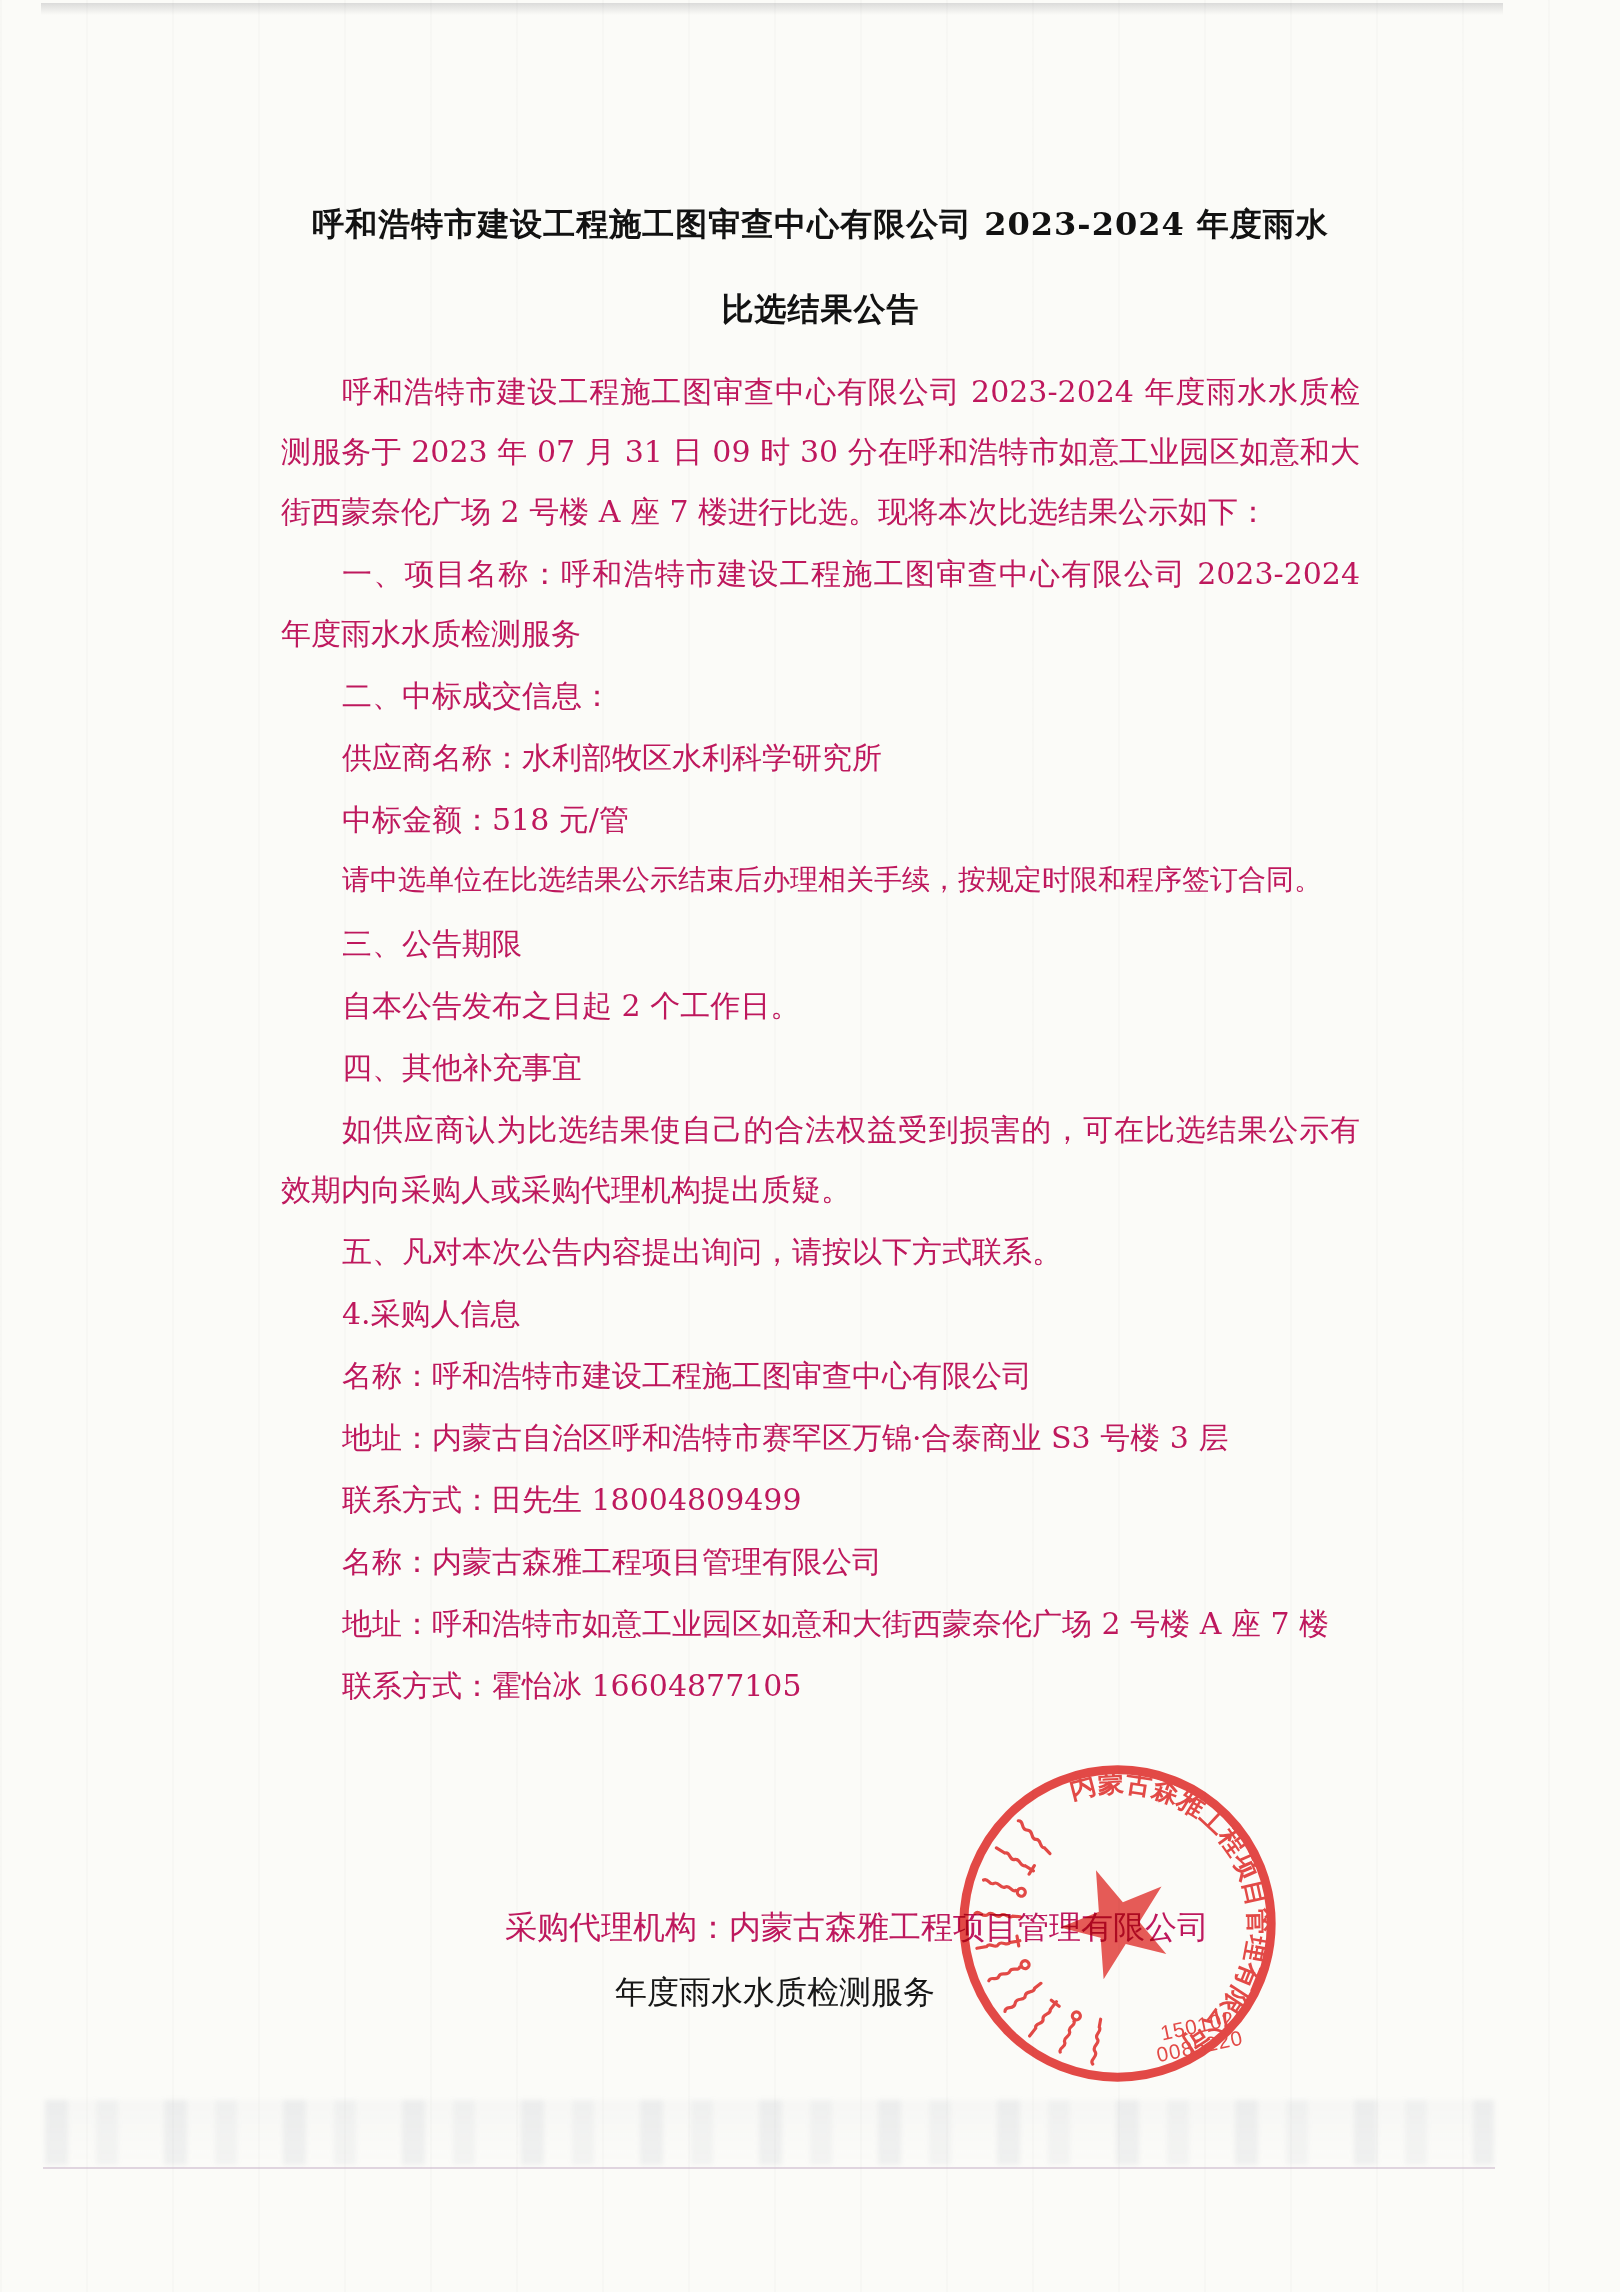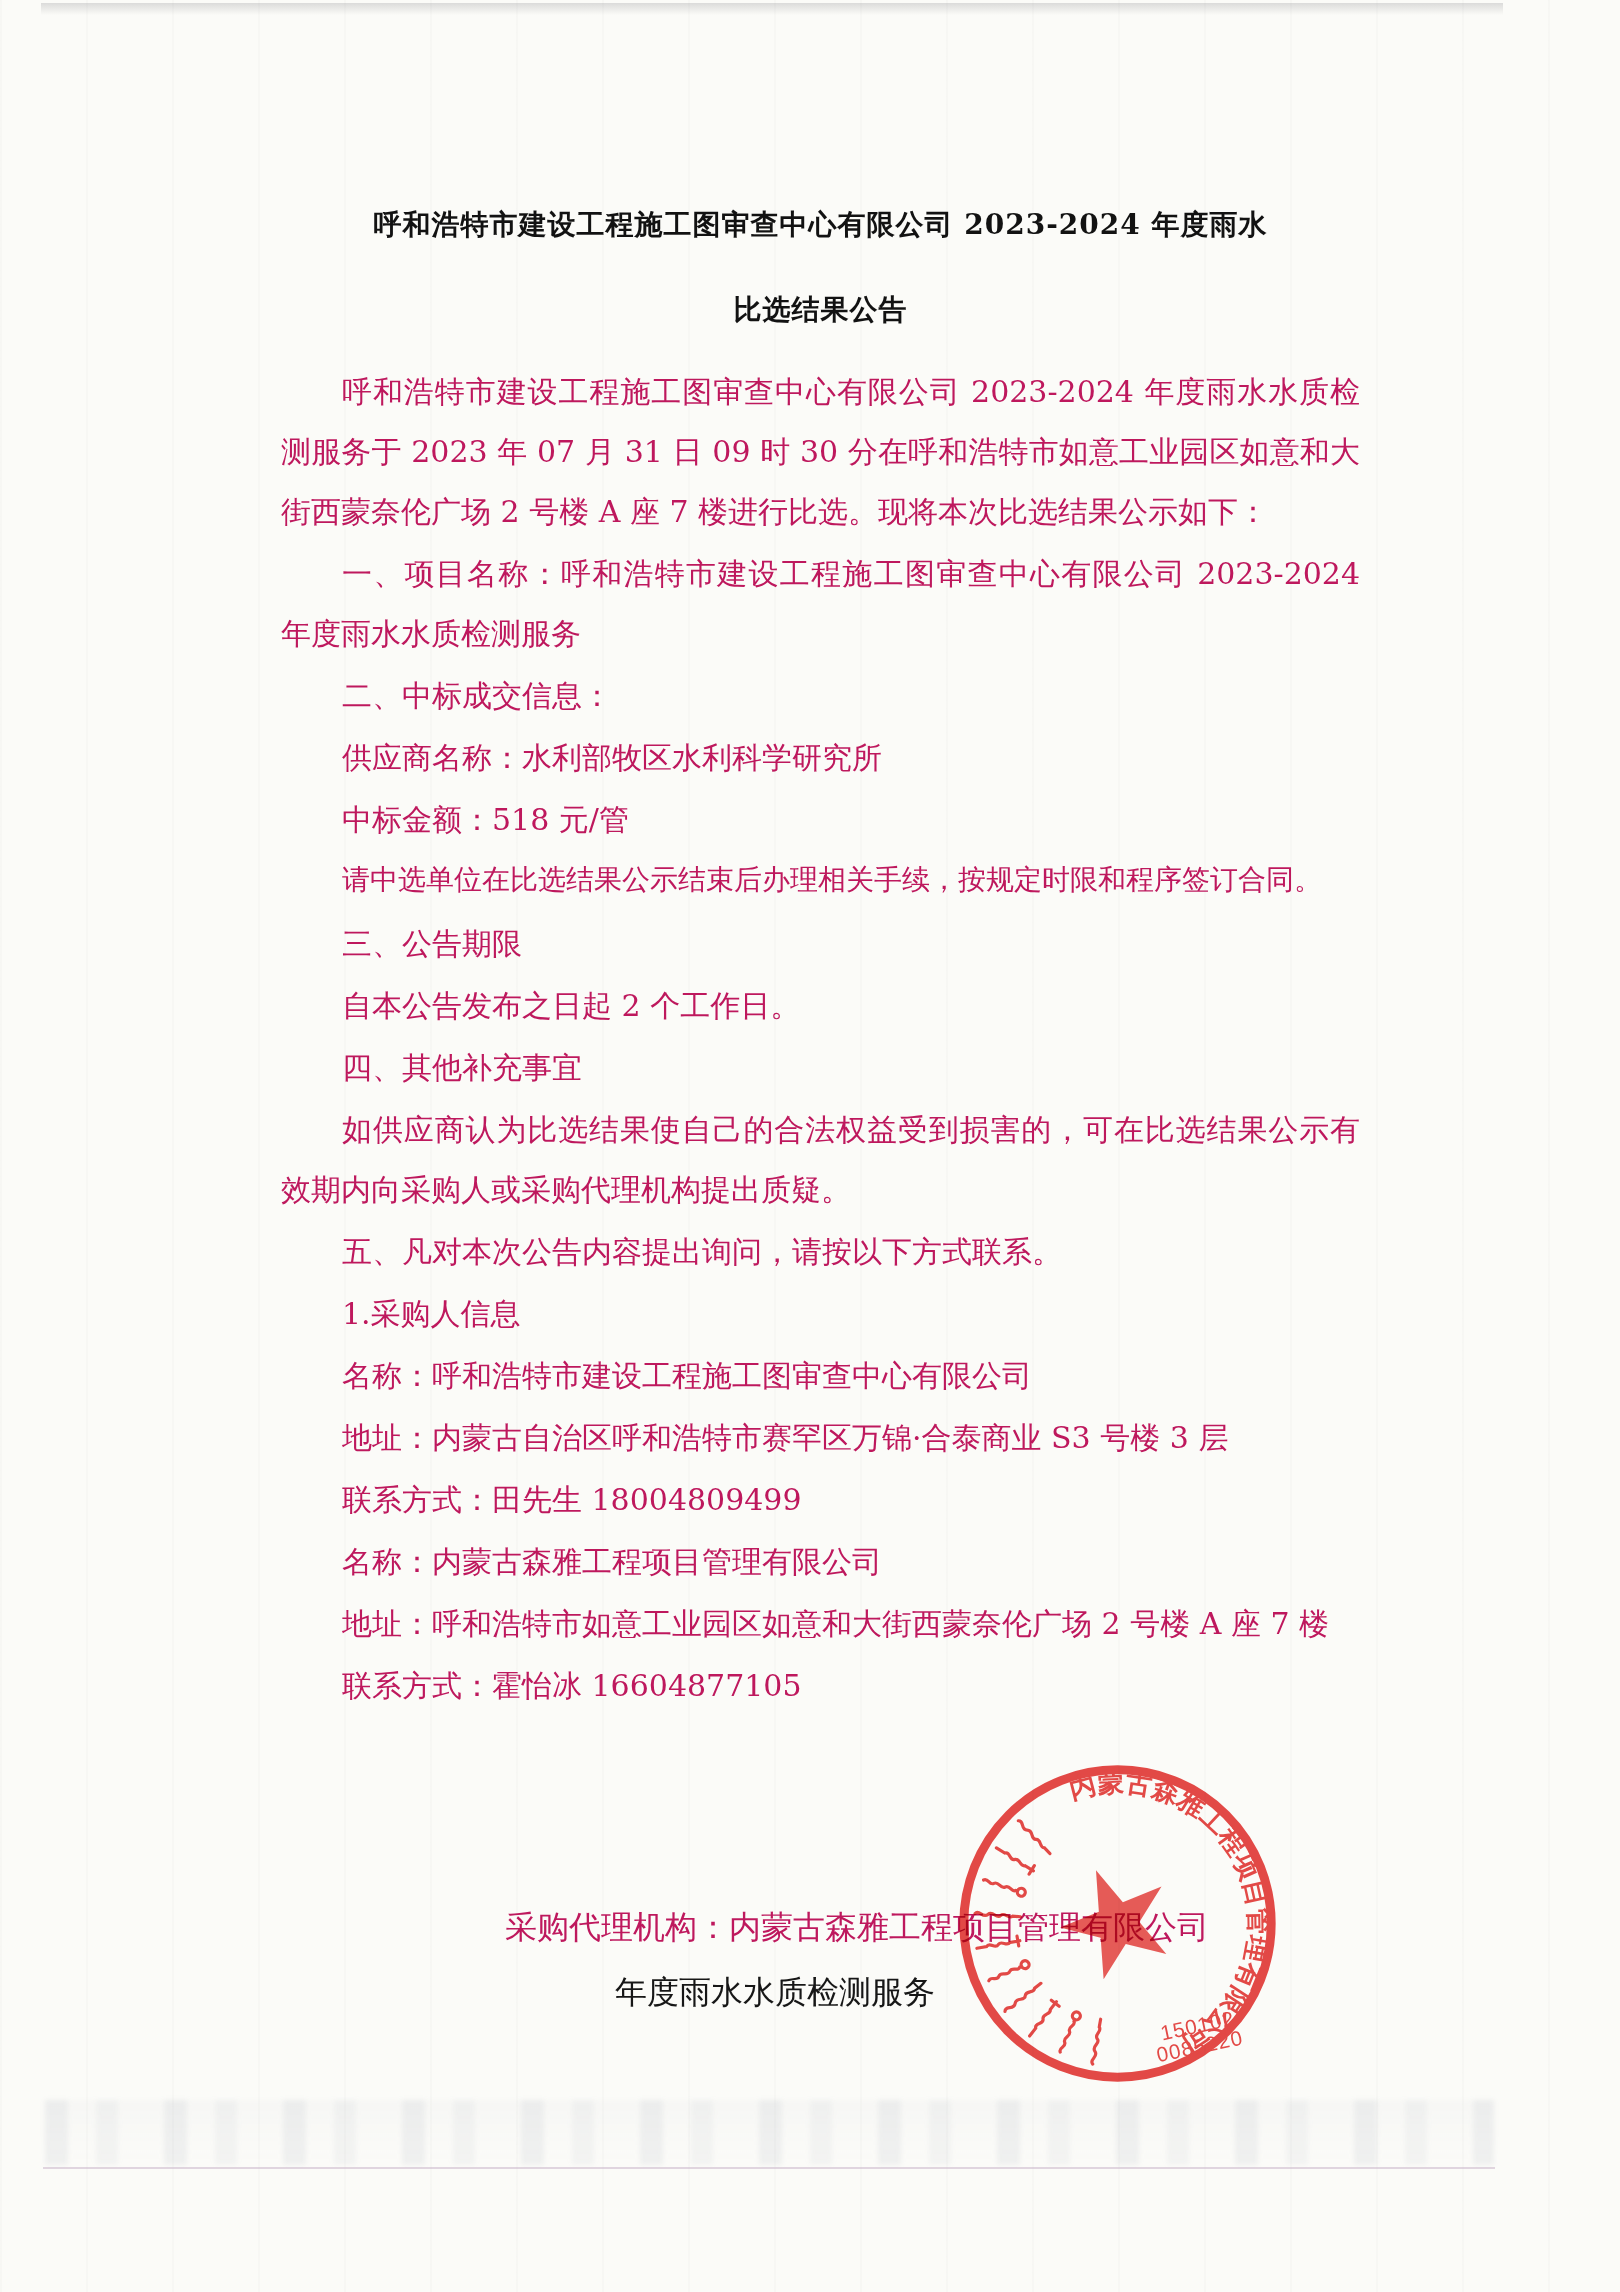--- a/index.html
+++ b/index.html
@@ -10,21 +10,21 @@
     overflow:hidden;
     font-family:"DejaVu Serif","Liberation Serif",serif;
     color:#1b1b1b;
   }
   
   .page::after{
     content:"";position:absolute;inset:0;pointer-events:none;
     background:repeating-linear-gradient(90deg,rgba(235,235,232,.25) 0 2px,rgba(255,255,255,0) 2px 86px);
   }
   .content{position:absolute;left:279px;top:0;width:1083px;z-index:2;}
-  .title{margin-top:182px;text-align:center;font-weight:bold;font-size:28px;line-height:85px;color:#121212;}
+  .title{margin-top:182px;text-align:center;font-weight:bold;font-size:32px;line-height:85px;color:#121212;}
   .title .tline{letter-spacing:1px;}
   .docbody{margin-top:9.8px;}
   .docbody p{
     margin:2px;font-size:30px;line-height:60px;
     text-align:justify;text-indent:61px;
     color:#be185d;
   }
   .docbody p.tight{font-size:28px;font-family:Liberation Mono, monospace;}
   .sig-agency{position:absolute;left:505px;top:1905px;font-size:32px;line-height:45px;z-index:2;color:#be185d;}
   .sig-date{position:absolute;left:615px;top:1970px;font-size:32px;line-height:45px;z-index:2;color:#171717;}
@@ -61,21 +61,21 @@
         <p>一、项目名称：呼和浩特市建设工程施工图审查中心有限公司 2023-2024 年度雨水水质检测服务</p>
         <p>二、中标成交信息：</p>
         <p>供应商名称：水利部牧区水利科学研究所</p>
         <p>中标金额：518 元/管</p>
         <p class="tight">请中选单位在比选结果公示结束后办理相关手续，按规定时限和程序签订合同。</p>
         <p>三、公告期限</p>
         <p>自本公告发布之日起 2 个工作日。</p>
         <p>四、其他补充事宜</p>
         <p>如供应商认为比选结果使自己的合法权益受到损害的，可在比选结果公示有效期内向采购人或采购代理机构提出质疑。</p>
         <p>五、凡对本次公告内容提出询问，请按以下方式联系。</p>
-        <p>1.采购人信息</p>
+        <p>4.采购人信息</p>
         <p>名称：呼和浩特市建设工程施工图审查中心有限公司</p>
         <p>地址：内蒙古自治区呼和浩特市赛罕区万锦·合泰商业 S3 号楼 3 层</p>
         <p>联系方式：田先生 18004809499</p>
         <p>名称：内蒙古森雅工程项目管理有限公司</p>
         <p>地址：呼和浩特市如意工业园区如意和大街西蒙奈伦广场 2 号楼 A 座 7 楼</p>
         <p>联系方式：霍怡冰 16604877105</p>
       </div>
   </div>
 
   <div class="sig-agency">采购代理机构：内蒙古森雅工程项目管理有限公司</div>

